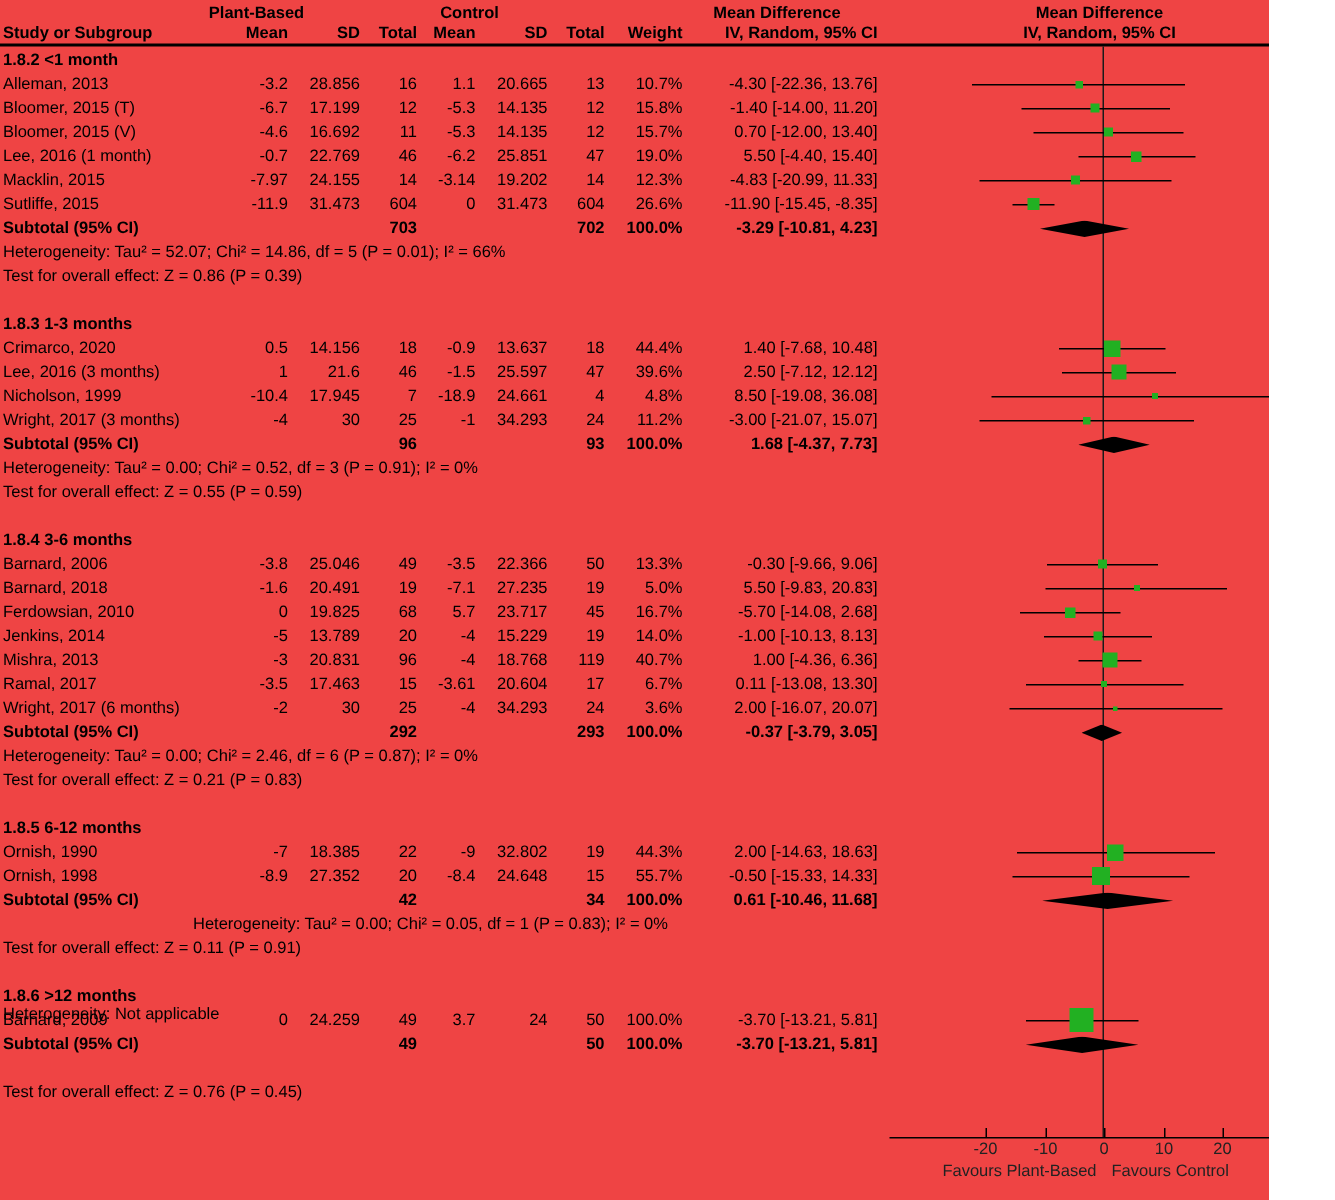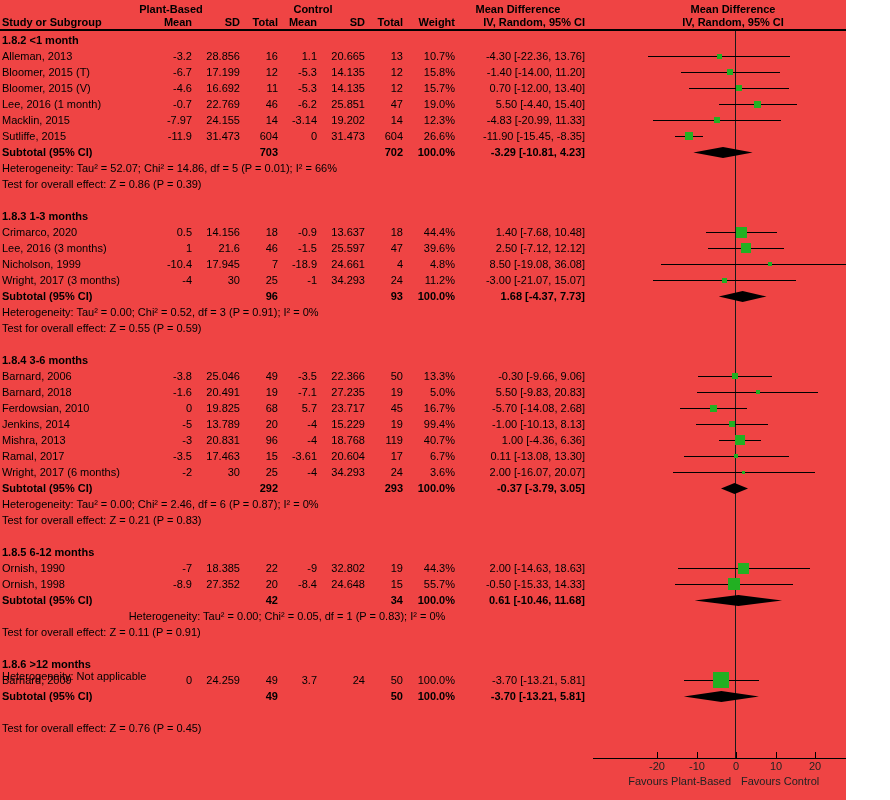--- a/index.html
+++ b/index.html
@@ -240,21 +240,21 @@
         <div class="cell ci">-5.70 [-14.08, 2.68]</div>
       </div>
       <div class="trow" style="top: 416px;">
         <div class="cell label">Jenkins, 2014</div>
         <div class="cell m1">-5</div>
         <div class="cell s1">13.789</div>
         <div class="cell n1">20</div>
         <div class="cell m2">-4</div>
         <div class="cell s2">15.229</div>
         <div class="cell n2">19</div>
-        <div class="cell w">99.4%</div>
+        <div class="cell w">14.0%</div>
         <div class="cell ci">-1.00 [-10.13, 8.13]</div>
       </div>
       <div class="trow" style="top: 432px;">
         <div class="cell label">Mishra, 2013</div>
         <div class="cell m1">-3</div>
         <div class="cell s1">20.831</div>
         <div class="cell n1">96</div>
         <div class="cell m2">-4</div>
         <div class="cell s2">18.768</div>
         <div class="cell n2">119</div>

